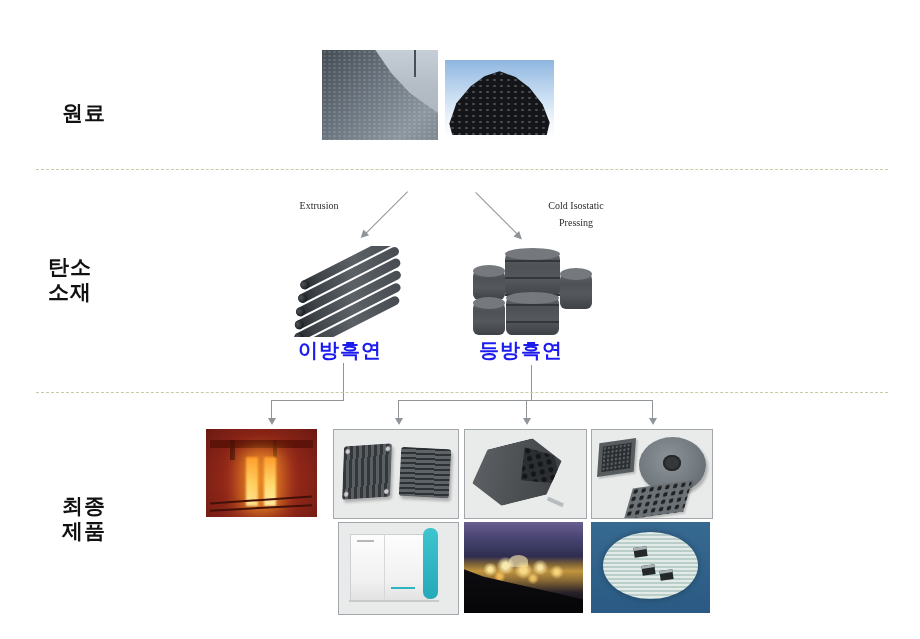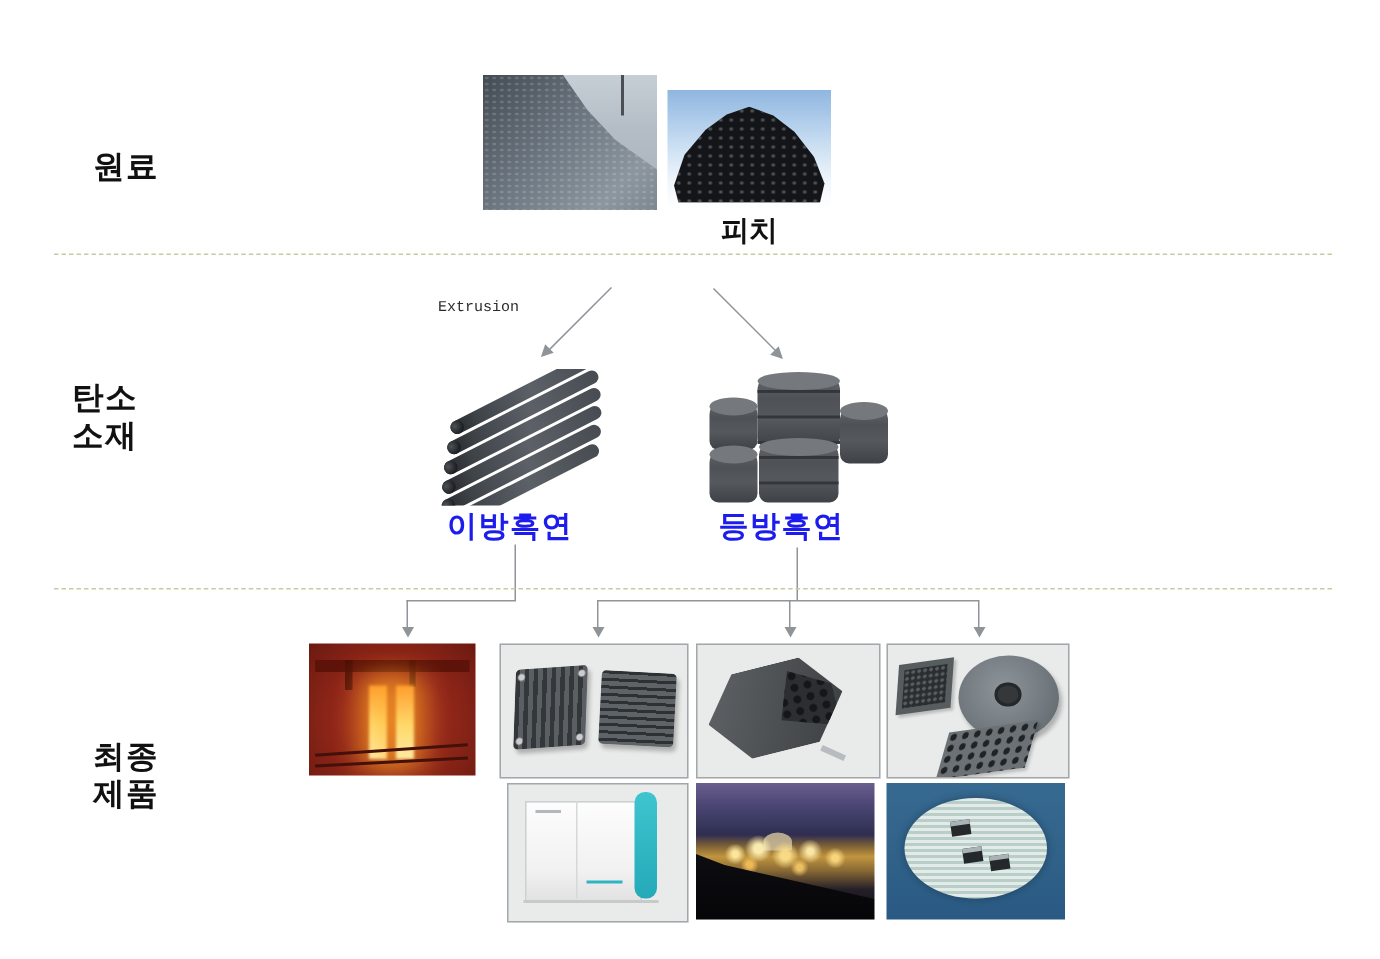--- a/index.html
+++ b/index.html
@@ -1,17 +1,17 @@
 <!DOCTYPE html>
 <html><head>
 <meta charset="utf-8">
 <style>
   html,body{margin:0;padding:0;background:#fff;}
   .canvas{position:relative;width:920px;height:639px;background:#ffffff;overflow:hidden;
-          font-family:Liberation Mono, monospace;color:#1a1a1a;}
+          font-family:Liberation Serif, serif;color:#1a1a1a;}
   .abs{position:absolute;}
 
   
   .sec-label{font-weight:bold;font-size:21px;letter-spacing:1px;line-height:25px;color:#111;}
 
   
   .divider{position:absolute;left:36px;width:852px;height:0;border-top:1px dashed #c9c9a4;}
 
   
   .caption{font-weight:bold;font-size:19px;color:#111;text-align:center;}
@@ -164,30 +164,33 @@
 
   <div class="tile photo-coke" style="left:322px;top:50px;width:116px;height:90px;">
     <div class="pile"></div>
     <div class="pole"></div>
   </div>
 
   <div class="tile photo-pitch" style="left:445px;top:60px;width:109px;height:80px;">
     <div class="pile"></div>
   </div>
 
-  <div class="abs caption" style="left:445px;top:141px;width:109px;">피치</div>
 
   <div class="divider" style="top:169px;"></div>
 
   <div class="abs sec-label" style="left:48px;top:255px;">
     <div>탄소</div>
     <div>소재</div>
   </div>
 
   <div class="abs process-label" style="left:274px;top:197px;width:90px;">Extrusion</div>
+  <div class="abs process-label" style="left:520px;top:197px;width:112px;">
+    <div>Cold Isostatic</div>
+    <div>Pressing</div>
+  </div>
 
   <div class="diag-arrow" style="left:408px;top:192px;width:64px;transform:rotate(135deg);"></div>
   <div class="diag-arrow" style="left:476px;top:192px;width:64px;transform:rotate(45deg);"></div>
 
   <div class="tile photo-rods" style="left:292px;top:246px;width:121px;height:91px;">
     <div class="rodset">
       <div class="rod"></div>
         <div class="rod"></div>
         <div class="rod"></div>
       <div class="rod"></div>

